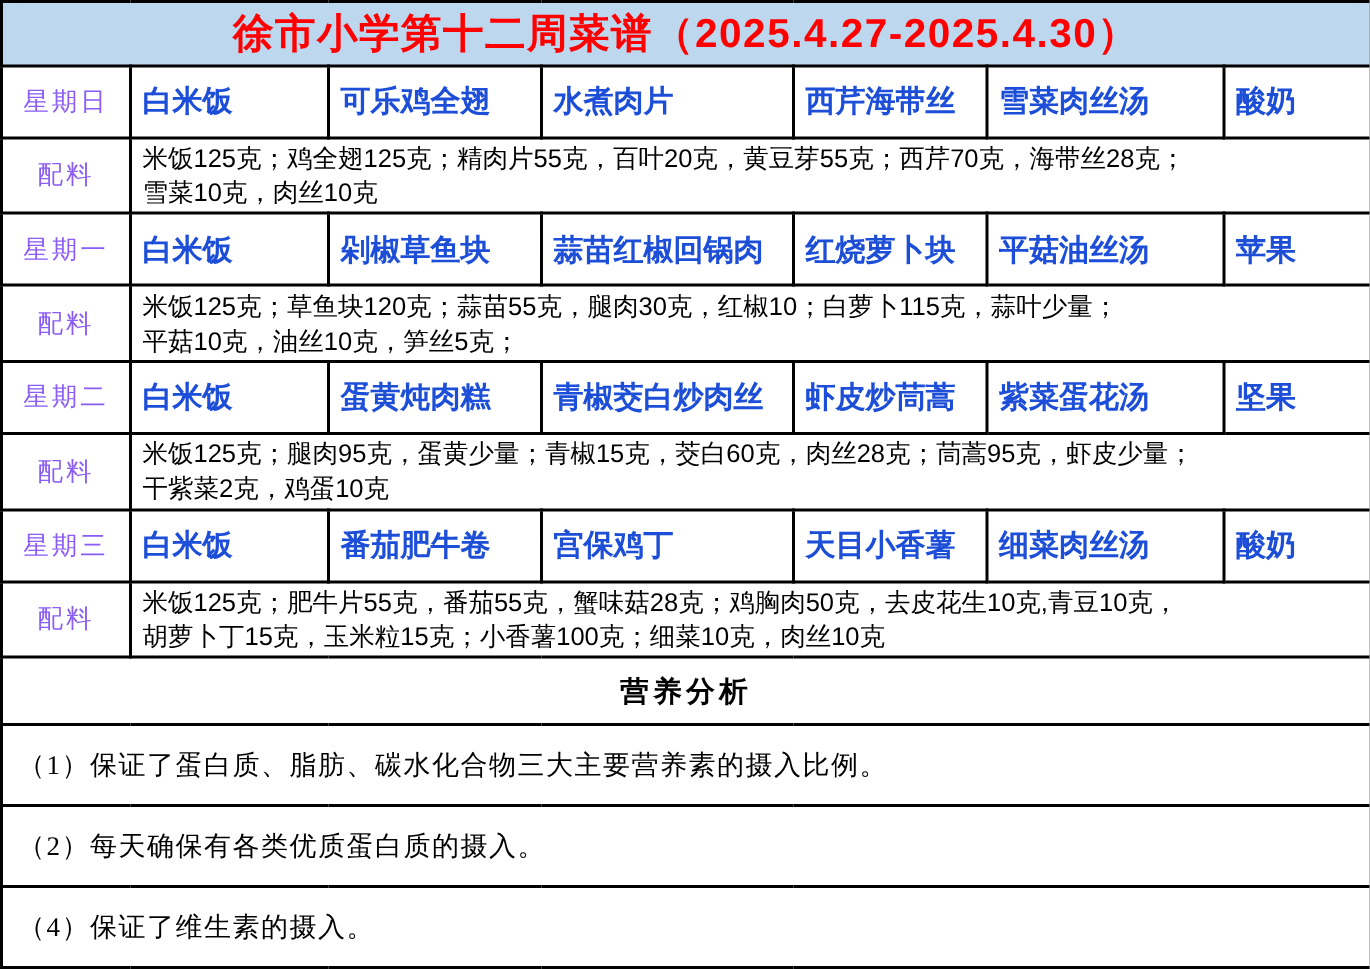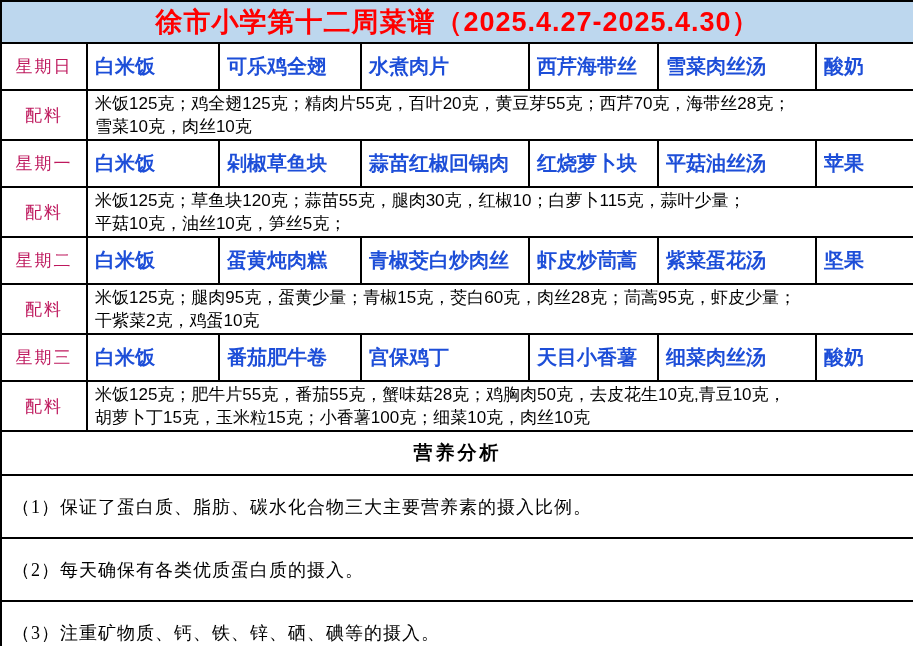--- a/index.html
+++ b/index.html
@@ -16,39 +16,39 @@
   }
   table.menu td {
     border: 2px solid #000000;
     overflow: hidden;
     box-sizing: border-box;
   }
   tr.r-title  { height: 42px; }
   tr.r-day    { height: 47px; }
   tr.r-ingr   { height: 47px; }
   tr.r-nut    { height: 44px; }
-  tr.r-item   { height: 63px; }
+  tr.r-item   { height: 53px; }
 
   td.title-cell {
     background: #BDD7EE;
     color: #FF0000;
     font-weight: bold;
     font-size: 27px;
     text-align: center;
     vertical-align: middle;
     letter-spacing: 1px;
     font-family: "Liberation Sans", sans-serif;
   }
   td.day-cell {
     font-family: "Liberation Serif", serif;
     font-size: 17px;
     text-align: center;
     vertical-align: middle;
     letter-spacing: 2px;
-    color: #be185d;
+    color: #8b5cf6;
     margin-left: 33px;
   }
   td.dish-cell {
     font-family: "Liberation Sans", sans-serif;
     font-weight: 600;
     font-size: 20px;
     text-align: left;
     vertical-align: middle;
     padding-left: 7px;
     color: #1d4ed8;
@@ -164,19 +164,16 @@
   <tr class="r-nut">
     <td class="nut-header-cell" colspan="7">营养分析</td>
   </tr>
   <tr class="r-item">
     <td class="nut-item-cell" colspan="7">（1）保证了蛋白质、脂肪、碳水化合物三大主要营养素的摄入比例。</td>
   </tr>
   <tr class="r-item">
     <td class="nut-item-cell" colspan="7">（2）每天确保有各类优质蛋白质的摄入。</td>
   </tr>
   <tr class="r-item">
-    <td class="nut-item-cell" colspan="7">（3）注重矿物质、钙、铁、锌、硒、碘等的摄入。</td>
-  </tr>
-  <tr class="r-item">
     <td class="nut-item-cell" colspan="7">（4）保证了维生素的摄入。</td>
   </tr>
 </tbody>
   </table>
 
 </body></html>

